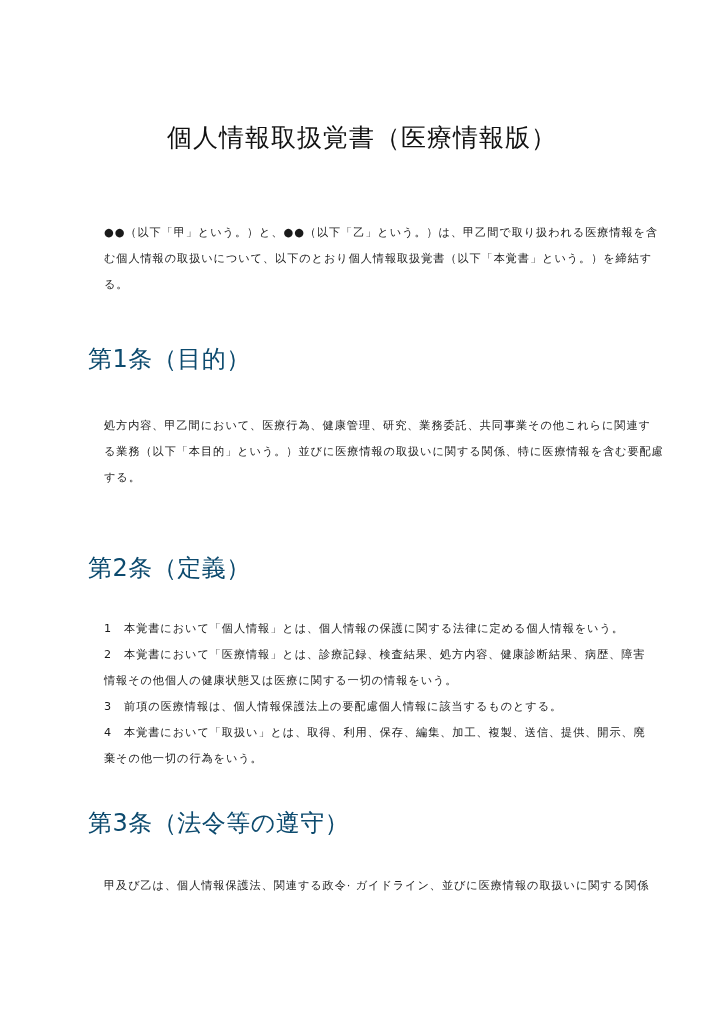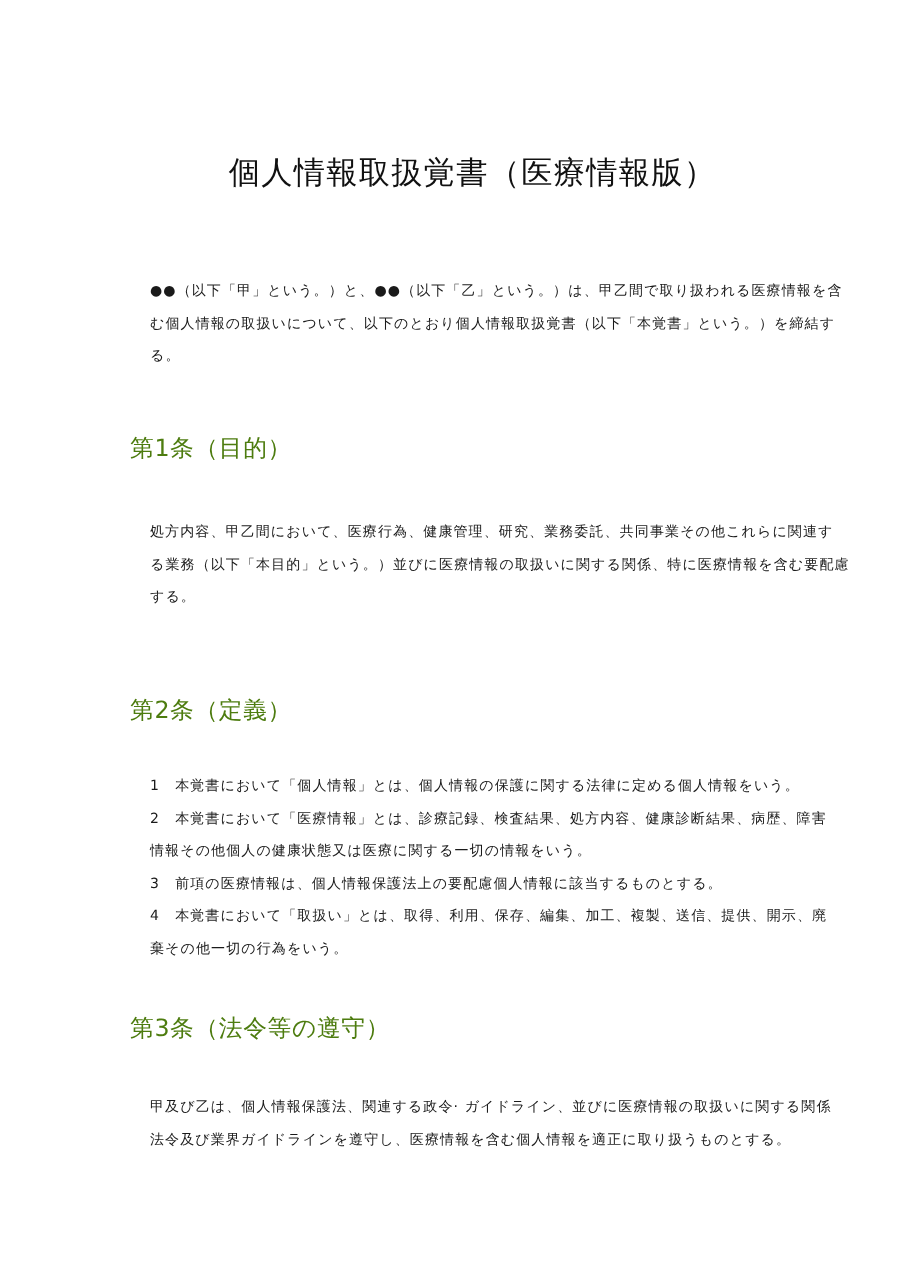--- a/index.html
+++ b/index.html
@@ -10,21 +10,21 @@
     body {
       width: 724px;
       height: 1024px;
       position: relative;
       overflow: hidden;
       font-family: "DejaVu Sans", "Liberation Sans", sans-serif;
       color: #1a1a1a;
     }
     .page {
       position: absolute;
-      left: 16px;
+      left: 0;
       top: 0;
       width: 684px;
       height: 1024px;
     }
     .doc-title {
       position: absolute;
       left: 0;
       width: 724px;
       top: 121px;
       text-align: center;
@@ -46,23 +46,23 @@
       letter-spacing: 0.9px;
       text-align: justify;
     }
     .line {
       display: block;
       white-space: nowrap;
     }
     .heading {
       position: absolute;
       left: 88px;
-      font-size: 19px;
+      font-size: 24px;
       line-height: 28px;
-      color: #4d7c0f;
+      color: #0c4a6e;
       margin: 0;
       font-weight: normal;
       letter-spacing: 0.5px;
     }
   </style>
 </head>
 <body>
 
 <div class="page">
 
@@ -87,16 +87,15 @@
     <span class="line">2　本覚書において「医療情報」とは、診療記録、検査結果、処方内容、健康診断結果、病歴、障害</span>
     <span class="line">情報その他個人の健康状態又は医療に関する一切の情報をいう。</span>
     <span class="line">3　前項の医療情報は、個人情報保護法上の要配慮個人情報に該当するものとする。</span>
     <span class="line">4　本覚書において「取扱い」とは、取得、利用、保存、編集、加工、複製、送信、提供、開示、廃</span>
     <span class="line">棄その他一切の行為をいう。</span>
   </p>
 
   <h2 class="heading" style="top:809px;">第3条（法令等の遵守）</h2>
   <p class="para" style="top:857px;">
     <span class="line">甲及び乙は、個人情報保護法、関連する政令· ガイドライン、並びに医療情報の取扱いに関する関係</span>
-    <span class="line">法令及び業界ガイドラインを遵守し、医療情報を含む個人情報を適正に取り扱うものとする。</span>
   </p>
 
 </div>
 
 </body></html>

